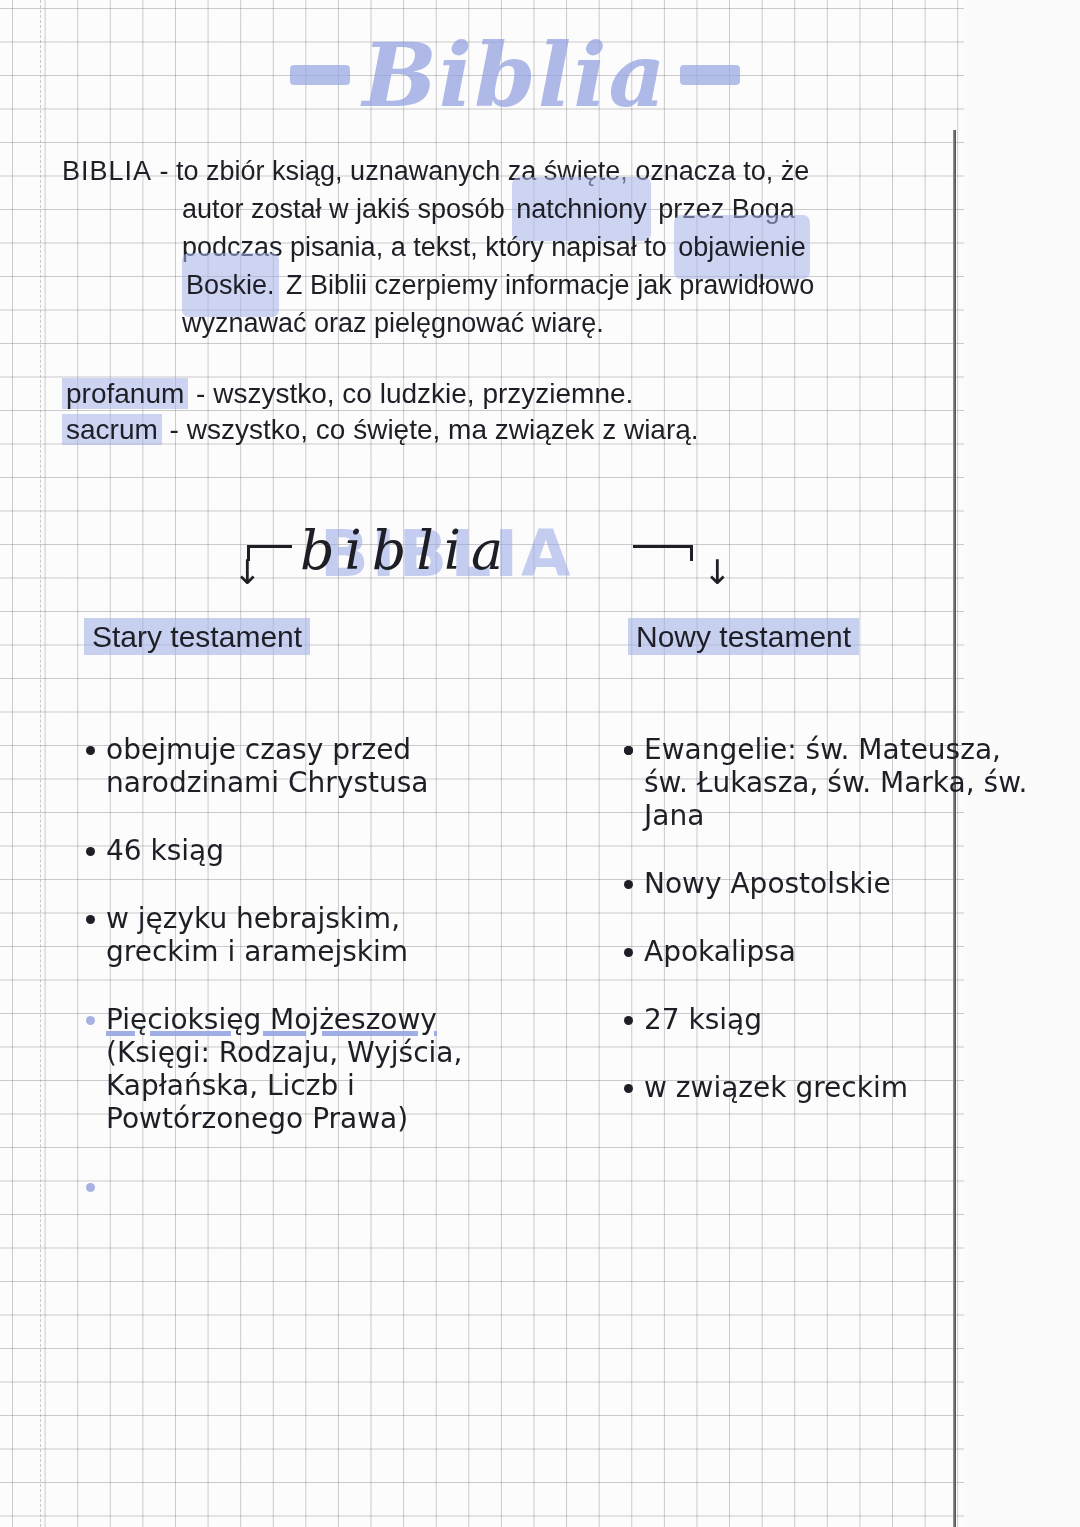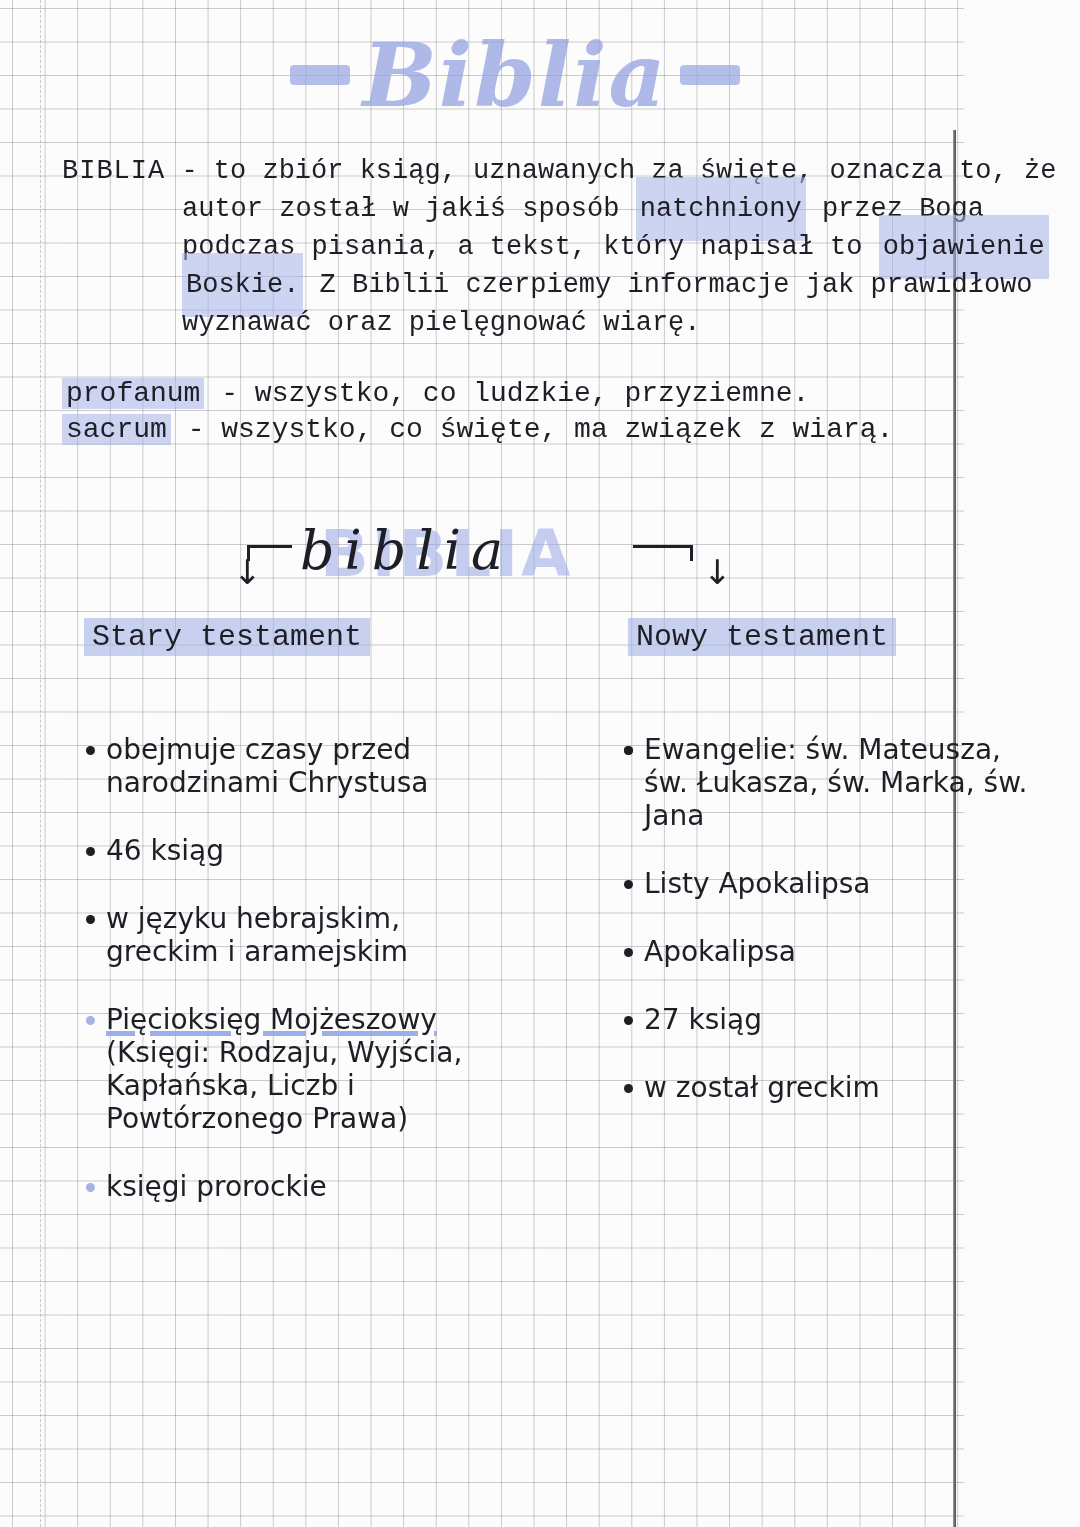--- a/index.html
+++ b/index.html
@@ -19,22 +19,22 @@
       background-position: 12px 8px;
     }
     .edge-right {
       position: absolute; top: 130px; right: 8px; width: 3px; height: 1397px;
       background: linear-gradient(to right, #9a9a9a, #3e4a4e);
     }
     .margin-dash {
       position: absolute; top: 0; left: 40px; width: 0; height: 1527px;
       border-left: 1px dashed rgba(150,150,150,0.5);
     }
-    .hand { position: absolute; font-family: Liberation Mono, monospace; color: #1e1e26; white-space: nowrap; }
-    .hl { background: rgba(165,178,232,0.55); padding: 17px 4px; border-radius: 1px; }
+    .hand { position: absolute; font-family: Liberation Sans, sans-serif; color: #1e1e26; white-space: nowrap; }
+    .hl { background: rgba(165,178,232,0.55); padding: 17px 4px; border-radius: 7px; }
 
     
     .title {
       position: absolute; left: 270px; top: 20px; width: 490px; height: 110px;
       display: flex; align-items: center; justify-content: center;
     }
     .title-dash { width: 60px; height: 20px; background: rgba(150,165,225,0.7); border-radius: 4px; margin: 0 12px; }
     .title-text {
       font-family: "DejaVu Serif", serif; font-style: italic; font-weight: bold;
       font-size: 88px; color: rgba(145,160,225,0.72); letter-spacing: 2px; line-height: 1;
@@ -116,26 +116,26 @@
 
   <div class="list" style="left:84px; top:698px; width:440px;">
     <div class="item"><span class="dot"></span><span>obejmuje czasy przed
 narodzinami Chrystusa</span></div>
     <div class="item"><span class="dot"></span><span>46 ksiąg</span></div>
     <div class="item"><span class="dot"></span><span>w języku hebrajskim,
 greckim i aramejskim</span></div>
     <div class="item"><span class="dot blue"></span><span class="sub ul">Pięcioksięg Mojżeszowy</span><span class="sub">(Księgi: Rodzaju, Wyjścia,
 Kapłańska, Liczb i
 Powtórzonego Prawa)</span></div>
-    <div class="item"><span class="dot blue"></span><span>księgi prorockie</span></div>
+    <div class="item"><span class="dot blue"></span></div>
   </div>
 
   <div class="list" style="left:622px; top:698px; width:440px;">
     <div class="item"><span class="dot"></span></div>
     <div class="item"><span class="dot"></span><span>Ewangelie: św. Mateusza,
 św. Łukasza, św. Marka, św.
 Jana</span></div>
-    <div class="item"><span class="dot"></span><span>Listy Apokalipsa</span></div>
+    <div class="item"><span class="dot"></span><span>Nowy Apostolskie</span></div>
     <div class="item"><span class="dot"></span><span>Apokalipsa</span></div>
     <div class="item"><span class="dot"></span><span>27 ksiąg</span></div>
-    <div class="item"><span class="dot"></span><span>w został greckim</span></div>
+    <div class="item"><span class="dot"></span><span>w związek greckim</span></div>
   </div>
 </div>
 
 </body></html>

